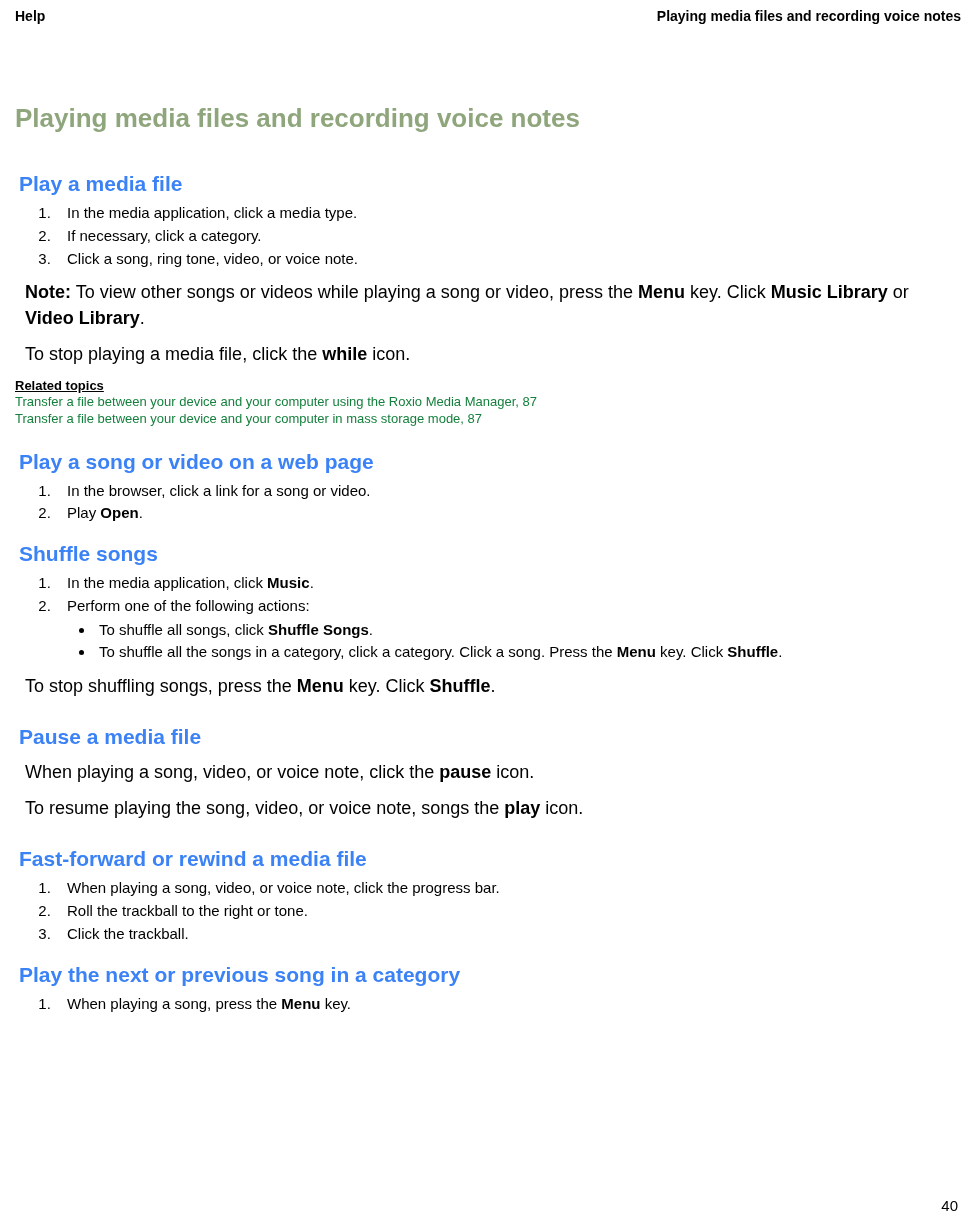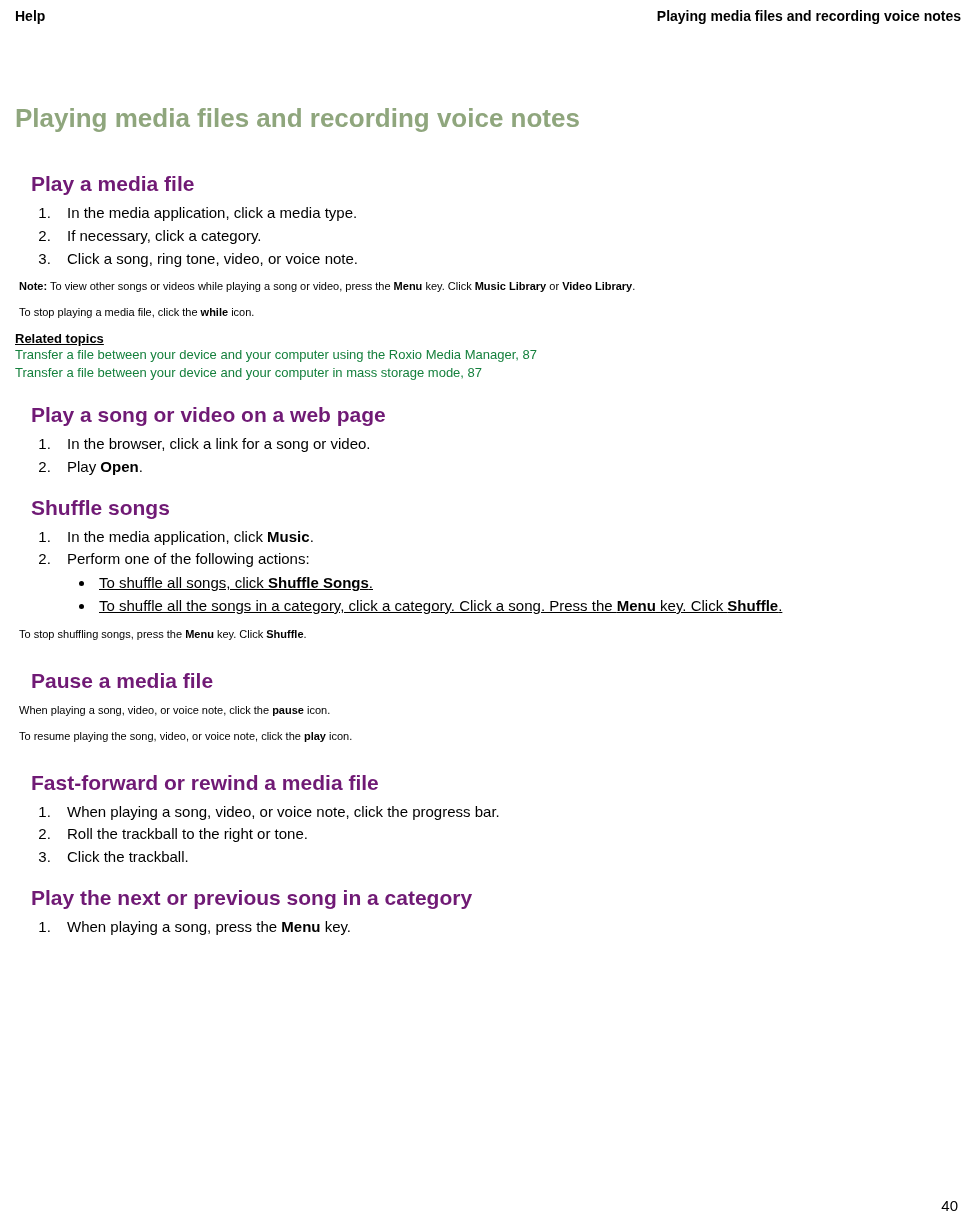--- a/index.html
+++ b/index.html
@@ -24,49 +24,48 @@
     font-size: 14px;
     margin-bottom: 79px;
   }
   h1.main-title {
     color: #8fa67d;
     font-weight: 700;
     font-size: 26px;
     margin: 0 0 38px 0;
   }
   h2.section-title {
-    color: #701a75;
+    color: #3b82f6;
     font-weight: 700;
     font-size: 21px;
-    margin: 18px 0 6px 16px;
+    margin: 18px 0 6px 4px;
   }
   ol {
     margin: 2px 0 8px 0;
     padding-left: 40px;
     font-size: 15px;
     line-height: 1.45;
   }
   ol > li {
     padding-left: 12px;
     margin-bottom: 1px;
   }
   ul {
     list-style-type: disc;
     margin: 2px 0 4px 0;
     padding-left: 28px;
-    text-decoration: underline;
   }
   ul > li {
     padding-left: 4px;
     margin-bottom: 1px;
   }
   p.body {
-    font-size: 11px;
+    font-size: 18px;
     line-height: 1.45;
-    margin: 10px 4px;
+    margin: 10px 10px;
   }
   .indent {
     margin-left: 4px;
   }
   .related-label {
     font-weight: 700;
     font-size: 13px;
     margin: 10px 0 0 0;
     text-decoration: underline;
   }
@@ -143,21 +142,21 @@
   </ol>
   <p class="body indent">
     <span>To stop shuffling songs, press the </span><span class="b">Menu</span><span> key. Click </span><span class="b">Shuffle</span><span>.</span>
   </p>
 
   <h2 class="section-title" style="margin-top:26px">Pause a media file</h2>
   <p class="body indent">
     <span>When playing a song, video, or voice note, click the </span><span class="b">pause</span><span> icon.</span>
   </p>
   <p class="body indent">
-    <span>To resume playing the song, video, or voice note, click the </span><span class="b">play</span><span> icon.</span>
+    <span>To resume playing the song, video, or voice note, songs the </span><span class="b">play</span><span> icon.</span>
   </p>
 
   <h2 class="section-title" style="margin-top:26px">Fast-forward or rewind a media file</h2>
   <ol>
     <li>When playing a song, video, or voice note, click the progress bar.</li>
     <li>Roll the trackball to the right or tone.</li>
     <li>Click the trackball.</li>
   </ol>
 
   <h2 class="section-title">Play the next or previous song in a category</h2>

